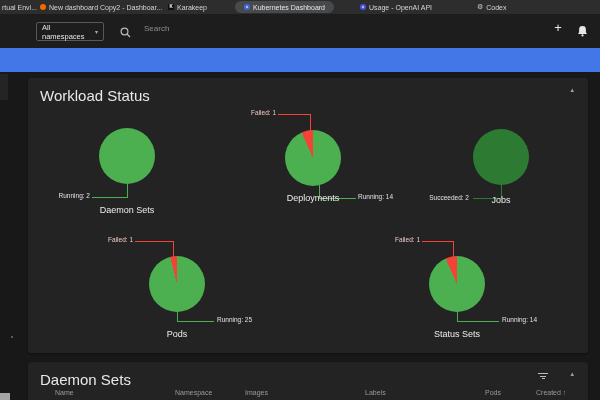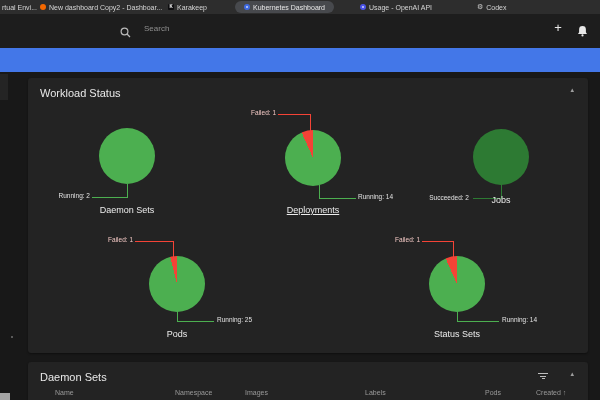--- a/index.html
+++ b/index.html
@@ -31,21 +31,21 @@
   .bell-btn { position:absolute; left:577px; top:9px; }
 
   
   .blueband { position:absolute; left:0; top:48px; width:600px; height:24px; background:#4377e8; }
 
   
   .card { position:absolute; background:#232323; border-radius:3px;
           box-shadow:0 1px 2px rgba(0,0,0,.4); }
   .card-workload { left:28px; top:78px; width:560px; height:275px; }
   .card-daemonsets { left:28px; top:362px; width:560px; height:40px; }
-  .card-title { position:absolute; left:12px; top:9px; font-size:11px; color:#e8e8e8; }
+  .card-title { position:absolute; left:12px; top:9px; font-size:15px; color:#e8e8e8; }
   .collapse-caret { position:absolute; right:14px; top:8px; font-size:7px; color:#9e9e9e; }
 
   
   .filter-icon { position:absolute; right:40px; top:11px; width:10px; height:7px; }
   .filter-icon i { display:block; background:#bdbdbd; height:1px; margin:0 auto 1.5px; }
   .filter-icon i:nth-child(1){ width:10px; } .filter-icon i:nth-child(2){ width:6px; } .filter-icon i:nth-child(3){ width:3px; }
 
   
   .pie { position:absolute; width:56px; height:56px; border-radius:50%; }
   .chart-title { position:absolute; transform:translateX(-50%); font-size:9px; color:#ececec; white-space:nowrap; }
@@ -55,21 +55,21 @@
   .v { width:1px; } .h { height:1px; }
 
   
   .p0 { left:71px; top:50px; }
   .t0 { left:99px; top:127px; }
   .l0r { right:498px; top:114px; }
   .l0v { left:99px; top:106px; height:14px; }
   .l0h { left:64px; top:119px; width:36px; }
   
   .p1 { left:257px; top:52px; }
-  .t1 { left:285px; top:127px;text-decoration:underline; }
+  .t1 { left:285px; top:115px; }
   .l1f { right:312px; top:31px; color:#f1c7c3; }
   .l1fh { left:250px; top:36px; width:33px; }
   .l1fv { left:282px; top:36px; height:18px; }
   .l1r { left:330px; top:115px; }
   .l1rv { left:291px; top:107px; height:14px; }
   .l1rh { left:291px; top:120px; width:37px; }
   
   .p2 { left:445px; top:51px; }
   .t2 { left:473px; top:117px; }
   .l2r { right:119px; top:116px; }
@@ -128,20 +128,24 @@
       <span class="fav fav-usage"></span>
       <span>Usage - OpenAI API</span>
     </div>
     <div class="tab" style="left:477px">
       <span class="fav fav-codex">⚙</span>
       <span>Codex</span>
     </div>
   </div>
 
   <div class="toolbar">
+    <div class="ns-select">
+      <span>All namespaces</span>
+      <span class="ns-caret">▾</span>
+    </div>
     <span class="search-icon">
       <svg width="11" height="11" viewBox="0 0 11 11">
           <circle cx="4.5" cy="4.5" r="3.4" fill="none" stroke="#b9b9b9" stroke-width="1.2"></circle>
           <line x1="7" y1="7" x2="10" y2="10" stroke="#b9b9b9" stroke-width="1.2"></line>
         </svg>
     </span>
     <span class="search-label">Search</span>
     <span class="plus-btn">+</span>
     <span class="bell-btn">
       <svg width="11" height="12" viewBox="0 0 11 12">

